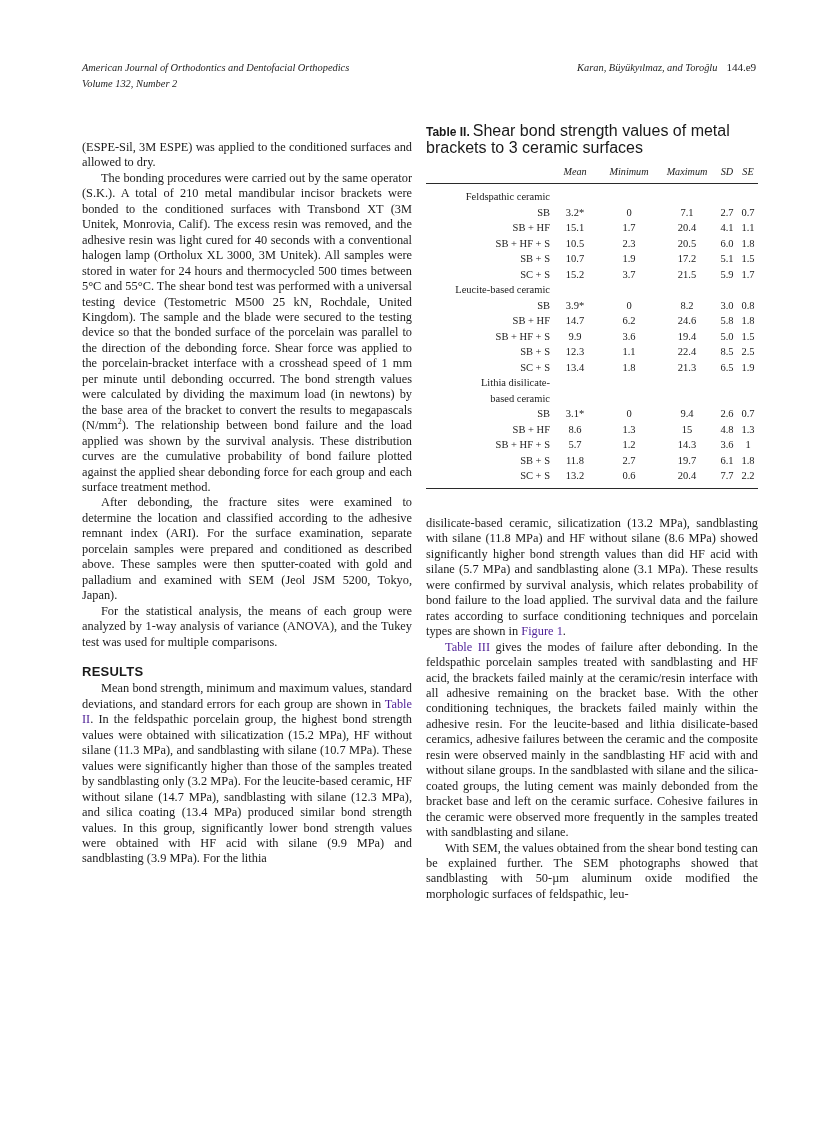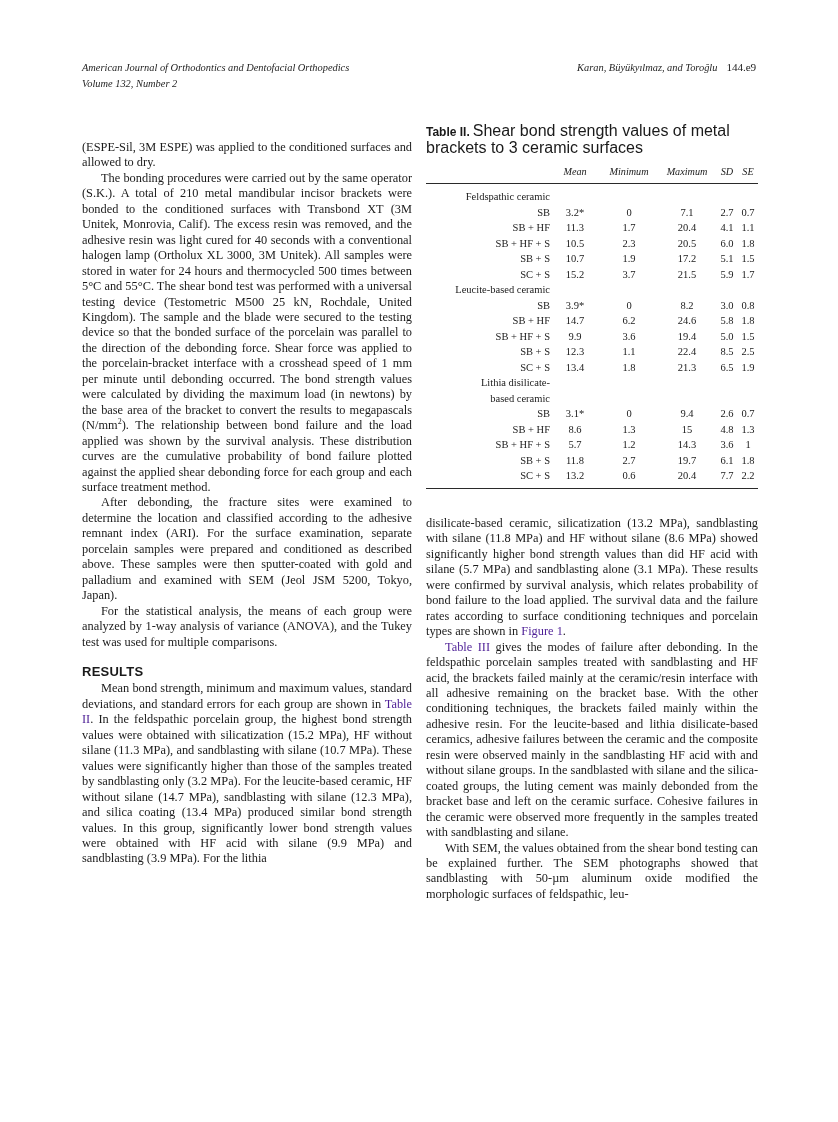--- a/index.html
+++ b/index.html
@@ -241,21 +241,21 @@
           <tr class="datarow">
             <td class="lbl">SB</td>
             <td>3.2*</td>
             <td>0</td>
             <td>7.1</td>
             <td>2.7</td>
             <td>0.7</td>
           </tr>
           <tr class="datarow">
             <td class="lbl">SB + HF</td>
-            <td>11.3</td>
+            <td>15.1</td>
             <td>1.7</td>
             <td>20.4</td>
             <td>4.1</td>
             <td>1.1</td>
           </tr>
           <tr class="datarow">
             <td class="lbl">SB + HF + S</td>
             <td>10.5</td>
             <td>2.3</td>
             <td>20.5</td>

